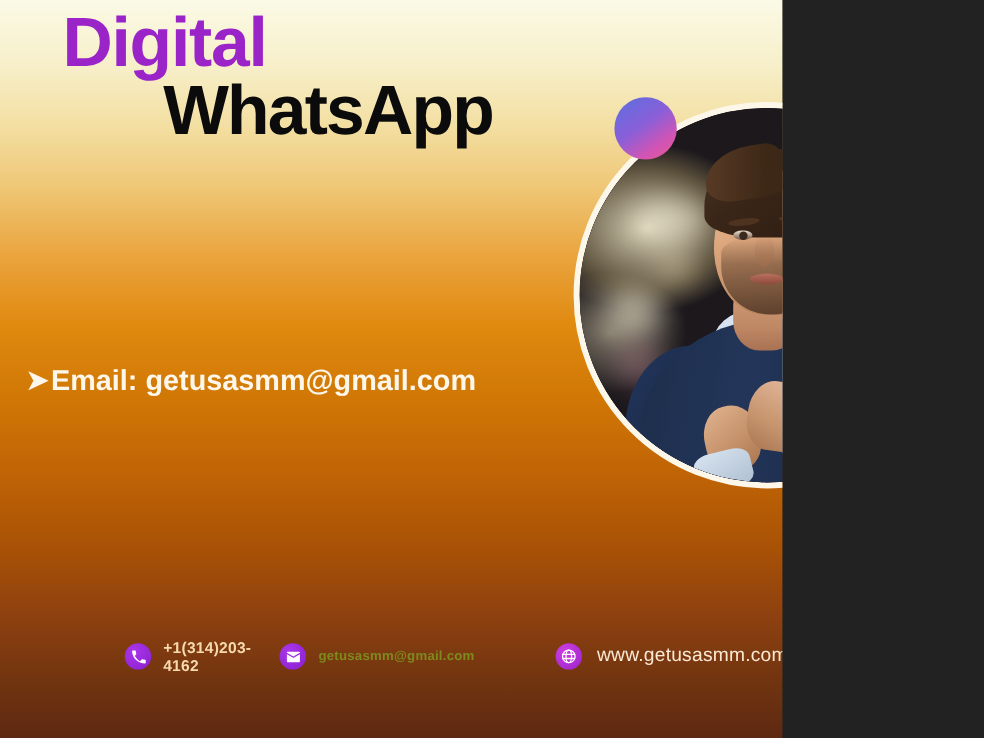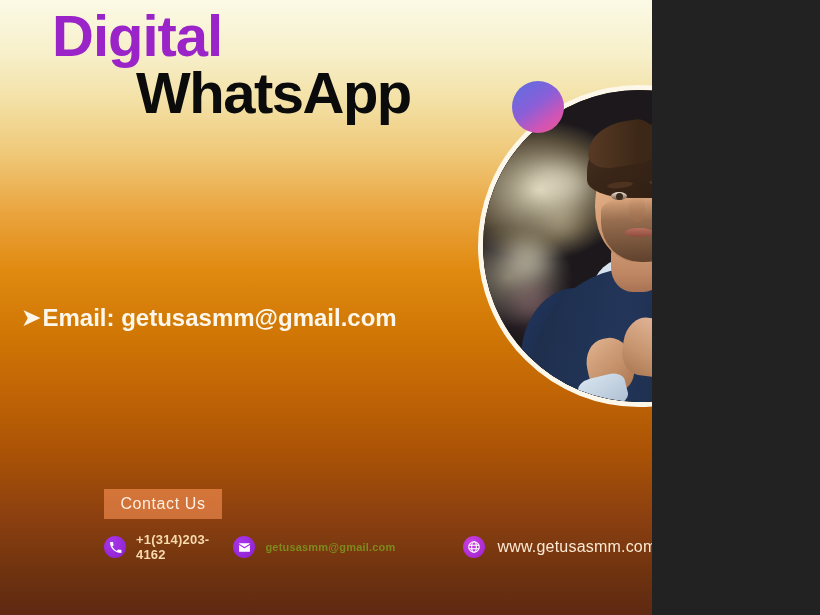--- a/index.html
+++ b/index.html
@@ -475,21 +475,20 @@
     <div id="title-digital">Digital</div>
     <div id="title-marketing">WhatsApp</div>
   </div>
 
 
 
   <div class="contact-line" id="line-email">
     <span class="bullet">➤</span><span>Email: </span><span>getusasmm@gmail.com</span>
   </div>
 
-  <div id="contact-us-button">Contact Us</div>
 
   <div id="footer-row">
 
     <div class="footer-item" id="item-phone">
       <span class="badge" id="badge-phone">
         <svg width="13" height="13" viewBox="0 0 24 24" fill="#ffffff">
           <path d="M6.6 10.8c1.7 3.3 4.3 5.9 7.6 7.6l2.5-2.5c.3-.3.8-.4 1.2-.3 1.3.4 2.7.7 4.1.7.6 0 1 .4 1 1V21c0 .6-.4 1-1 1C10.6 22 2 13.4 2 2.9c0-.6.4-1 1-1h3.7c.6 0 1 .4 1 1 0 1.4.2 2.8.7 4.1.1.4 0 .9-.3 1.2l-2.5 2.6z"></path>
         </svg>
       </span>
       <span id="footer-phone-text">+1(314)203-4162</span>

